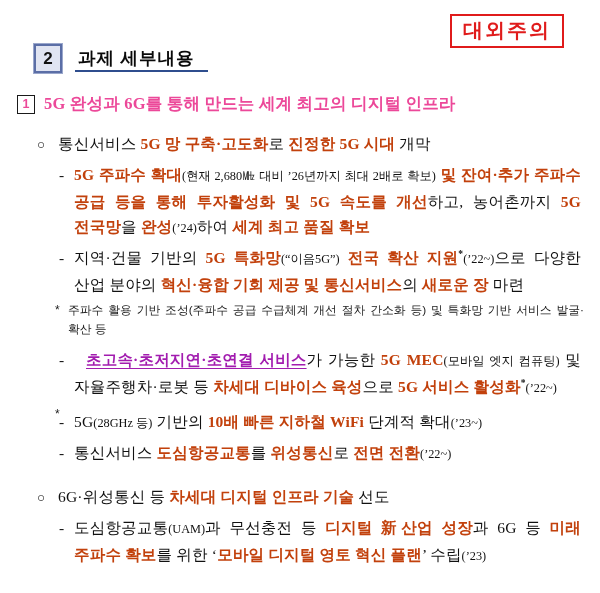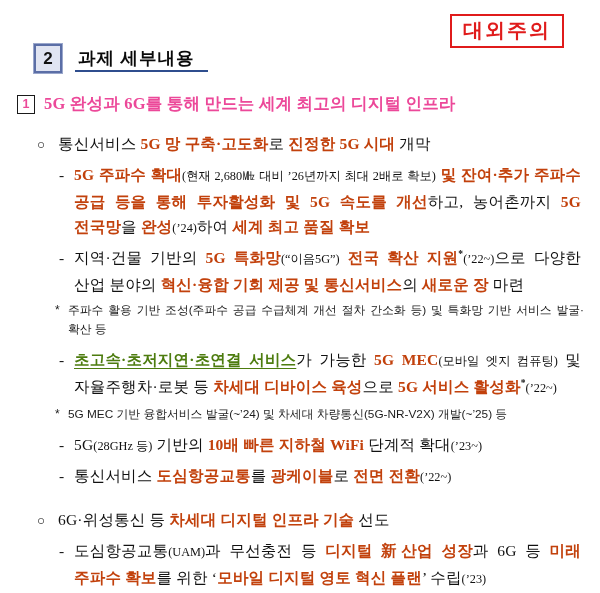--- a/index.html
+++ b/index.html
@@ -59,21 +59,21 @@
   .dash .bullet{left:59px;}
   .footnote{
     padding-left:68px;padding-right:16px;
     font-family:"Liberation Sans", sans-serif;
     font-size:11.8px;line-height:19px;margin:1px 0 8px 0;color:#1c1c1c;
   }
   .footnote .bullet{left:55px;font-size:12px;}
   .gap-top{margin-top:17px;}
   .seg-n{font-weight:normal;}
   .seg-b{font-weight:bold;color:#c2410c;}
-  .seg-bu{font-weight:bold;color:#4d7c0f;text-decoration:underline;text-underline-offset:2.5px;}
+  .seg-bu{font-weight:bold;color:#a21caf;text-decoration:underline;text-underline-offset:2.5px;margin-left:12px;}
   .seg-s{font-size:12.3px;letter-spacing:0;margin-top:24px;}
   .seg-sup{font-size:9.5px;vertical-align:super;font-weight:bold;line-height:0;}
 </style>
 </head>
 <body>
 
 <div class="confidential">대외주의</div>
 
 <div class="section-header">
   <div class="section-no-box">2</div>
@@ -83,18 +83,18 @@
 <div class="h1-heading">
   <span class="h1-no">1</span><span>5G 완성과 6G를 통해 만드는 세계 최고의 디지털 인프라</span>
 </div>
 
 <div class="doc-body">
     <div class="line circle"><span class="bullet">○</span><span class="seg-n">통신서비스 </span><span class="seg-b">5G 망 구축·고도화</span><span class="seg-n">로 </span><span class="seg-b">진정한 5G 시대</span><span class="seg-n"> 개막</span></div>
     <div class="line dash"><span class="bullet">-</span><span class="seg-b">5G 주파수 확대</span><span class="seg-s">(현재 2,680㎒ 대비 ’26년까지 최대 2배로 확보)</span><span class="seg-n"> </span><span class="seg-b">및 잔여·추가 주파수 공급 등을 통해 투자활성화 및 5G 속도를 개선</span><span class="seg-n">하고, 농어촌까지 </span><span class="seg-b">5G 전국망</span><span class="seg-n">을 </span><span class="seg-b">완성</span><span class="seg-s">(’24)</span><span class="seg-n">하여 </span><span class="seg-b">세계 최고 품질 확보</span></div>
     <div class="line dash"><span class="bullet">-</span><span class="seg-n">지역·건물 기반의 </span><span class="seg-b">5G 특화망</span><span class="seg-s">(“이음5G”)</span><span class="seg-n"> </span><span class="seg-b">전국 확산 지원</span><span class="seg-sup">*</span><span class="seg-s">(’22~)</span><span class="seg-n">으로 다양한 산업 분야의 </span><span class="seg-b">혁신·융합 기회 제공 및 통신서비스</span><span class="seg-n">의 </span><span class="seg-b">새로운 장</span><span class="seg-n"> 마련</span></div>
     <div class="line footnote"><span class="bullet">*</span><span class="seg-n">주파수 활용 기반 조성(주파수 공급 수급체계 개선 절차 간소화 등) 및 특화망 기반 서비스 발굴·확산 등</span></div>
     <div class="line dash"><span class="bullet">-</span><span class="seg-bu">초고속·초저지연·초연결 서비스</span><span class="seg-n">가 가능한 </span><span class="seg-b">5G MEC</span><span class="seg-s">(모바일 엣지 컴퓨팅)</span><span class="seg-n"> 및 자율주행차·로봇 등 </span><span class="seg-b">차세대 디바이스 육성</span><span class="seg-n">으로 </span><span class="seg-b">5G 서비스 활성화</span><span class="seg-sup">*</span><span class="seg-s">(’22~)</span></div>
-    <div class="line footnote"><span class="bullet">*</span><span class="seg-n">5G MEC 기반 융합서비스 발굴(~’24) 및 차세대 차량통신(5G-NR-V2X) 개발(~’25) 등</span></div>
+    <div class="line footnote"><span class="bullet">*</span></div>
     <div class="line dash"><span class="bullet">-</span><span class="seg-n">5G</span><span class="seg-s">(28GHz 등)</span><span class="seg-n"> 기반의 </span><span class="seg-b">10배 빠른 지하철 WiFi</span><span class="seg-n"> 단계적 확대</span><span class="seg-s">(’23~)</span></div>
-    <div class="line dash"><span class="bullet">-</span><span class="seg-n">통신서비스 </span><span class="seg-b">도심항공교통</span><span class="seg-n">를 </span><span class="seg-b">광케이블</span><span class="seg-n">로 </span><span class="seg-b">전면 전환</span><span class="seg-s">(’22~)</span></div>
+    <div class="line dash"><span class="bullet">-</span><span class="seg-n">통신서비스 </span><span class="seg-b">도심항공교통</span><span class="seg-n">를 </span><span class="seg-b">위성통신</span><span class="seg-n">로 </span><span class="seg-b">전면 전환</span><span class="seg-s">(’22~)</span></div>
     <div class="line circle gap-top"><span class="bullet">○</span><span class="seg-n">6G·위성통신 등 </span><span class="seg-b">차세대 디지털 인프라 기술</span><span class="seg-n"> 선도</span></div>
     <div class="line dash"><span class="bullet">-</span><span class="seg-n">도심항공교통</span><span class="seg-s">(UAM)</span><span class="seg-n">과 무선충전 등 </span><span class="seg-b">디지털 新산업 성장</span><span class="seg-n">과 6G 등 </span><span class="seg-b">미래 주파수 확보</span><span class="seg-n">를 위한 ‘</span><span class="seg-b">모바일 디지털 영토 혁신 플랜</span><span class="seg-n">’ 수립</span><span class="seg-s">(’23)</span></div>
   </div>
 
 </body></html>

